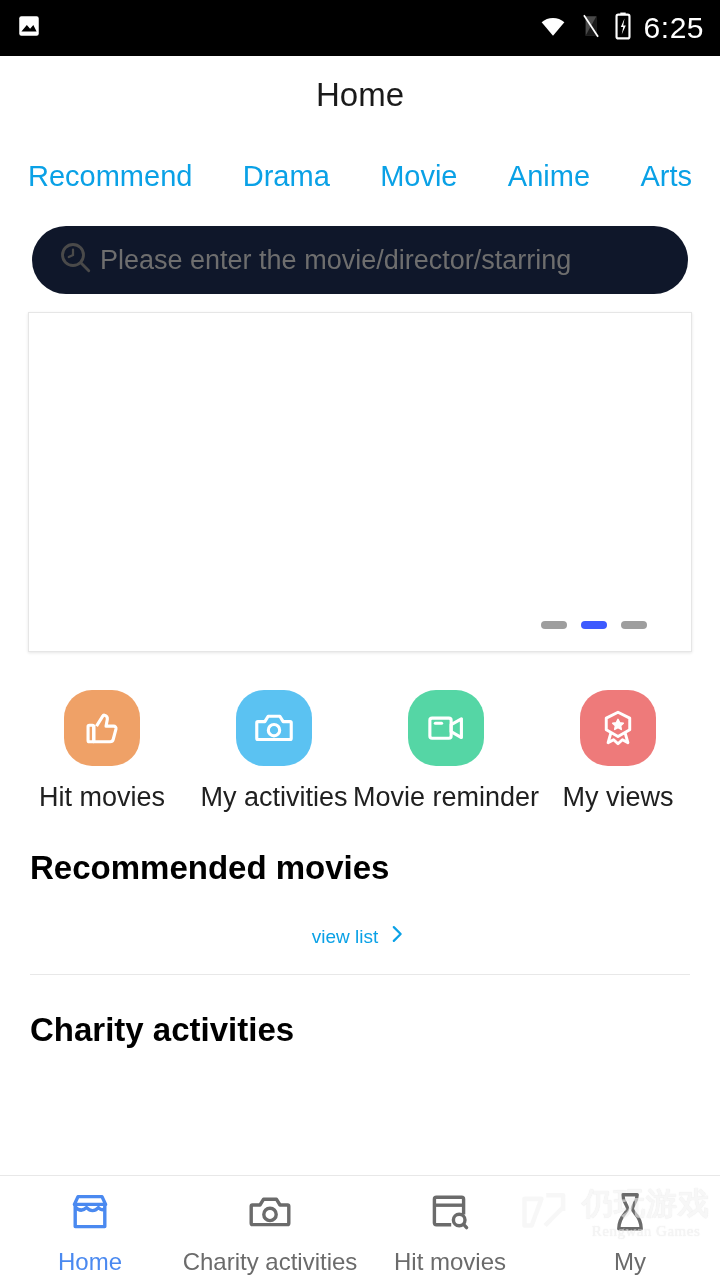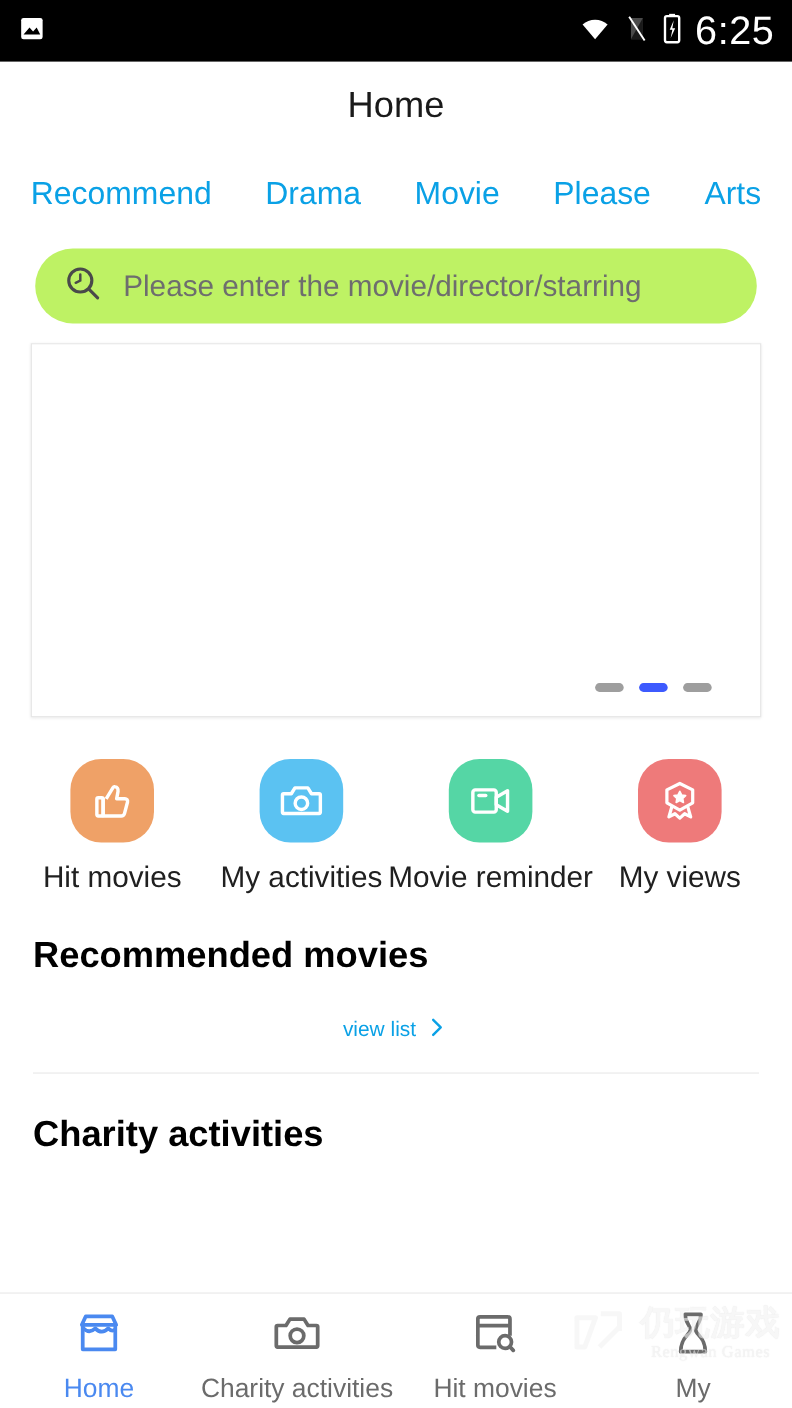--- a/index.html
+++ b/index.html
@@ -11,41 +11,41 @@
   }
   #app { position: relative; width: 720px; height: 1280px; background:#fff; }
 
   
   .statusbar {
     height: 56px; background: #000; color: #fff;
     display: flex; align-items: center; padding: 0 16px;
   }
   .sb-left { display:flex; align-items:center; gap:10px; }
   .sb-right { margin-left:auto; display:flex; align-items:center; gap:12px; }
-  .sb-time { font-size: 36px; font-weight: 400; letter-spacing: 0.5px; color:#fff; }
+  .sb-time { font-size: 30px; font-weight: 400; letter-spacing: 0.5px; color:#fff; }
   .sb-icon { display:block; }
 
   
   .title-bar {
     height: 78px; display:flex; align-items:center; justify-content:center;
   }
   .title-text { font-size: 33px; color:#1a1a1a; font-weight: 400; }
 
   
   .tabs {
     display:flex; align-items:center; justify-content:space-between;
     padding: 8px 28px 0 28px; height: 76px; overflow:hidden;
   }
   .tab { font-size: 29px; color:#0aa1e6; white-space:nowrap; }
 
   
   .search-wrap { padding: 16px 32px 0 32px; }
   .search-box {
-    height: 68px; background:#bef264; border-radius: 34px;
-    display:flex; align-items:center; padding: 0 26px; gap: 18px;
+    height: 68px; background:#0f172a; border-radius: 34px;
+    display:flex; align-items:center; padding: 0 26px; gap: 6px;
   }
   .search-ph { font-size: 27px; color:#6e6e6e; }
 
   
   .banner-wrap { padding: 18px 28px 0 28px; }
   .banner {
     position:relative; height: 340px; background:#fff;
     border: 1px solid #e6e6e6; box-shadow: 0 1px 3px rgba(0,0,0,0.10);
   }
   .dots { position:absolute; right: 44px; bottom: 22px; display:flex; gap: 14px; }
@@ -135,21 +135,21 @@
   </div>
 
   <div class="title-bar">
     <div class="title-text">Home</div>
   </div>
 
   <div class="tabs">
     <div class="tab">Recommend</div>
     <div class="tab">Drama</div>
     <div class="tab">Movie</div>
-    <div class="tab">Please</div>
+    <div class="tab">Anime</div>
     <div class="tab">Arts</div>
   </div>
 
   <div class="search-wrap">
     <div class="search-box">
       <span>
         <svg width="36" height="36" viewBox="0 0 24 24">
           <circle cx="10" cy="10" r="7" fill="none" stroke="#4a4a4a" stroke-width="1.9"></circle>
           <path d="M10 6.4 L10 10 L7.2 11.4" fill="none" stroke="#4a4a4a" stroke-width="1.5" stroke-linecap="round"></path>
           <path d="M15.2 15.2 L20.5 20.5" stroke="#4a4a4a" stroke-width="1.9" stroke-linecap="round"></path>

